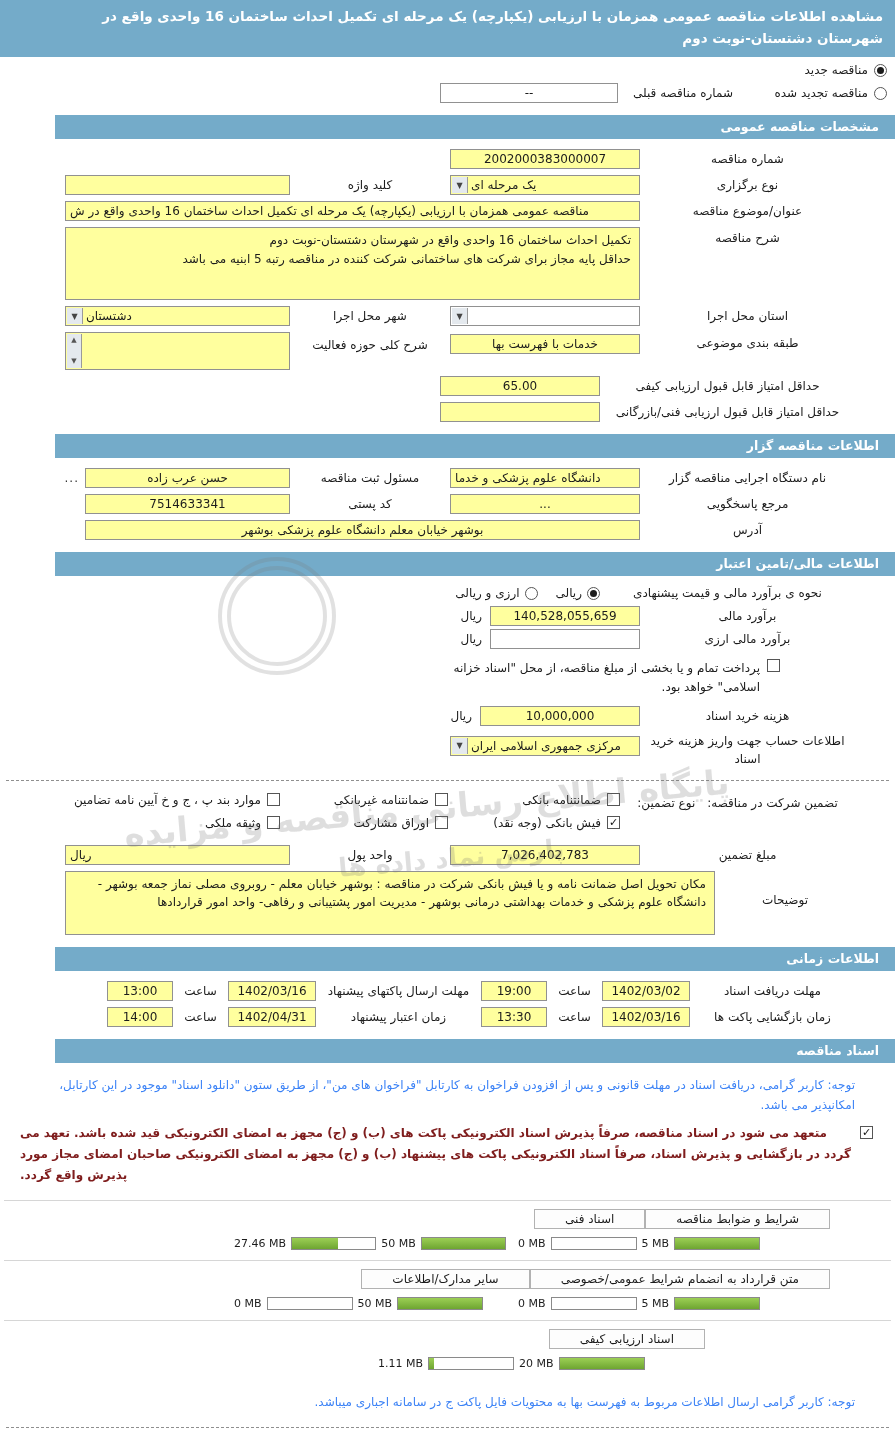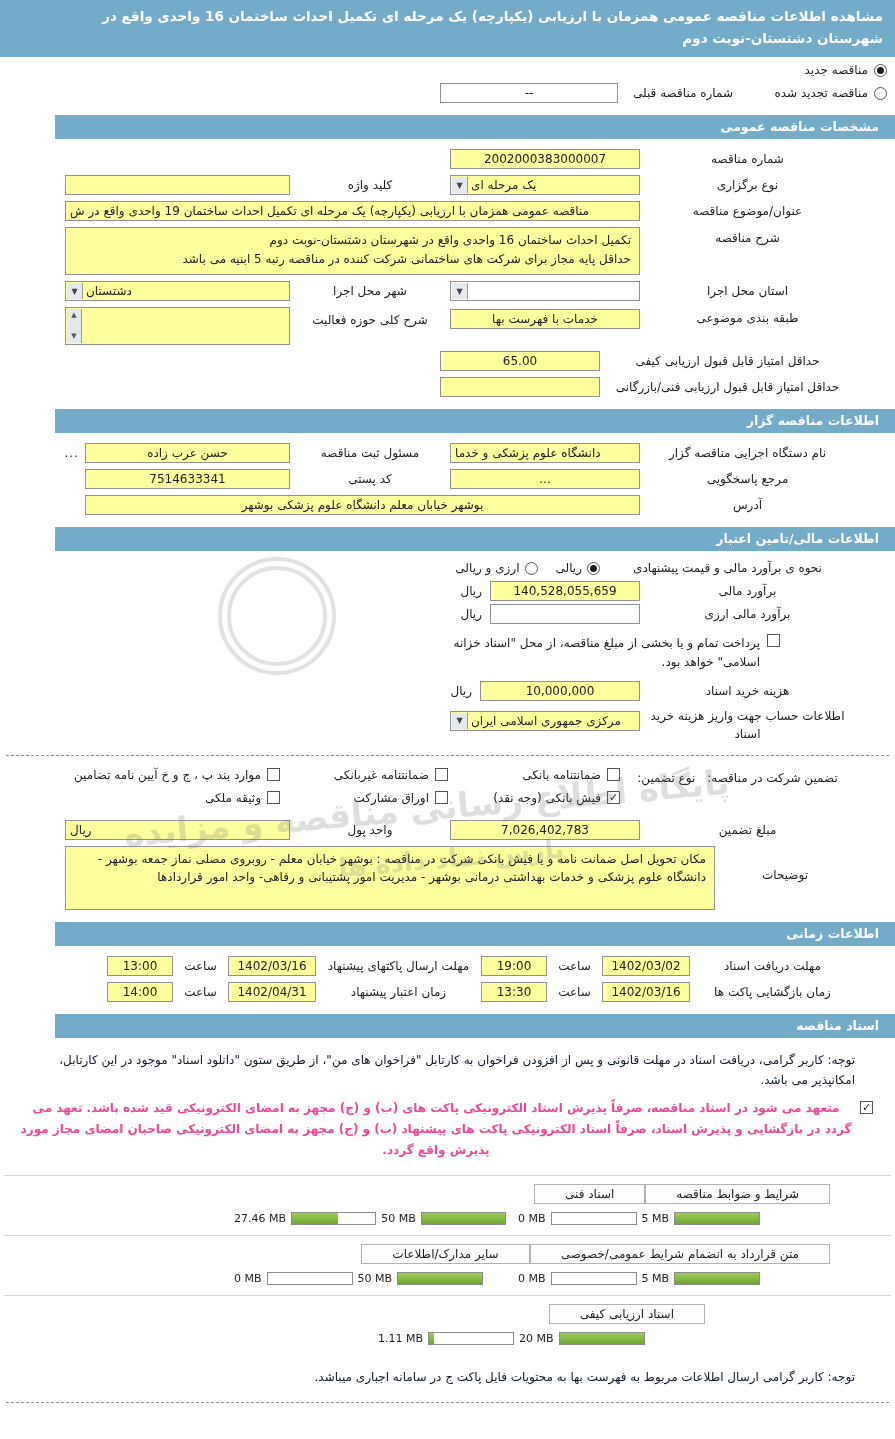--- a/index.html
+++ b/index.html
@@ -70,23 +70,23 @@
   .dots { color:#333; letter-spacing:1px; margin-right:6px; cursor:pointer; }
   .hr-dash { border-top:1px dashed #8f8f8f; margin:12px 6px; }
   .hr-light { border-top:1px solid #d6d6d6; margin:10px 4px 8px; }
   .treasury { display:flex; align-items:flex-start; gap:7px; padding:4px 115px 2px 0; }
   .treasury .t-text { width:352px; text-align:right; line-height:1.6; }
   .g-wrap { display:flex; align-items:flex-start; padding-right:40px; margin-top:8px; }
   .g-label { width:235px; display:flex; gap:12px; justify-content:center; padding-top:3px; }
   .g-grid .g-row { display:flex; align-items:center; margin-bottom:9px; }
   .g-cell { display:flex; align-items:center; gap:6px; }
   .g-c1 { width:172px; } .g-c2 { width:168px; } .g-c3 { width:250px; }
-  .notice { color:#0f172a; padding:2px 40px 2px 30px; line-height:1.7; text-align:right; }
+  .notice { color:#3b82f6; padding:2px 40px 2px 30px; line-height:1.7; text-align:right; }
   .commit { display:flex; align-items:flex-start; gap:8px; padding:6px 22px 4px 20px; }
-  .commit-text { font-weight:bold; color:#ec4899; line-height:1.75; text-align:center; }
+  .commit-text { font-weight:bold; color:#7f1d1d; line-height:1.75; text-align:left; }
   .up-heads { display:flex; padding-right:65px; margin:2px 0 8px; }
   .up-h { border:1px solid #b2b2b2; background:#fdfdfd; padding:2px 30px; font-size:12px; }
   .up-stats { display:flex; padding-right:105px; gap:12px; margin-bottom:10px; }
   .up-stats.single { padding-right:245px; }
   .up-heads.single { padding-right:190px; }
   .stat { display:flex; direction:ltr; align-items:flex-start; gap:5px; width:272px; }
   .mb { font-size:11px; direction:ltr; white-space:nowrap; }
   .pbar { width:86px; height:13px; border:1px solid #8a8a8a; background:#fff; display:inline-block; overflow:hidden; }
   .pbar .fill { display:block; height:100%; width:0; background:linear-gradient(#9ccf55,#6ea531); }
   .pbar .fill.full { width:100%; }
@@ -136,27 +136,27 @@
   </div>
   <div class="lab2">کلید واژه</div>
   <div class="ybox f-left">
       <span></span>
     </div>
 </div>
 
 <div class="frow">
   <div class="lab">عنوان/موضوع مناقصه</div>
   <div class="ybox f-wide txt-right">
-      <span>مناقصه عمومی همزمان با ارزیابی (یکپارچه) یک مرحله ای تکمیل احداث ساختمان 19 واحدی واقع در ش</span>
+      <span>مناقصه عمومی همزمان با ارزیابی (یکپارچه) یک مرحله ای تکمیل احداث ساختمان 16 واحدی واقع در ش</span>
     </div>
 </div>
 
 <div class="frow top-align">
   <div class="lab" style="padding-top:4px;">شرح مناقصه</div>
-  <div class="multi f-wide" style="width:575px; height:48px;">تکمیل احداث ساختمان 16 واحدی واقع در شهرستان دشتستان-نوبت دوم
+  <div class="multi f-wide" style="width:575px; height:73px;">تکمیل احداث ساختمان 16 واحدی واقع در شهرستان دشتستان-نوبت دوم
 حداقل پایه مجاز برای شرکت های ساختمانی شرکت کننده در مناقصه رتبه 5 ابنیه می باشد</div>
 </div>
 
 <div class="frow">
   <div class="lab">استان محل اجرا</div>
   <div class="wbox f-main txt-right" style="padding-left:20px;">
     <span></span>
     <span class="dd-arrow">▼</span>
   </div>
   <div class="lab2">شهر محل اجرا</div>

